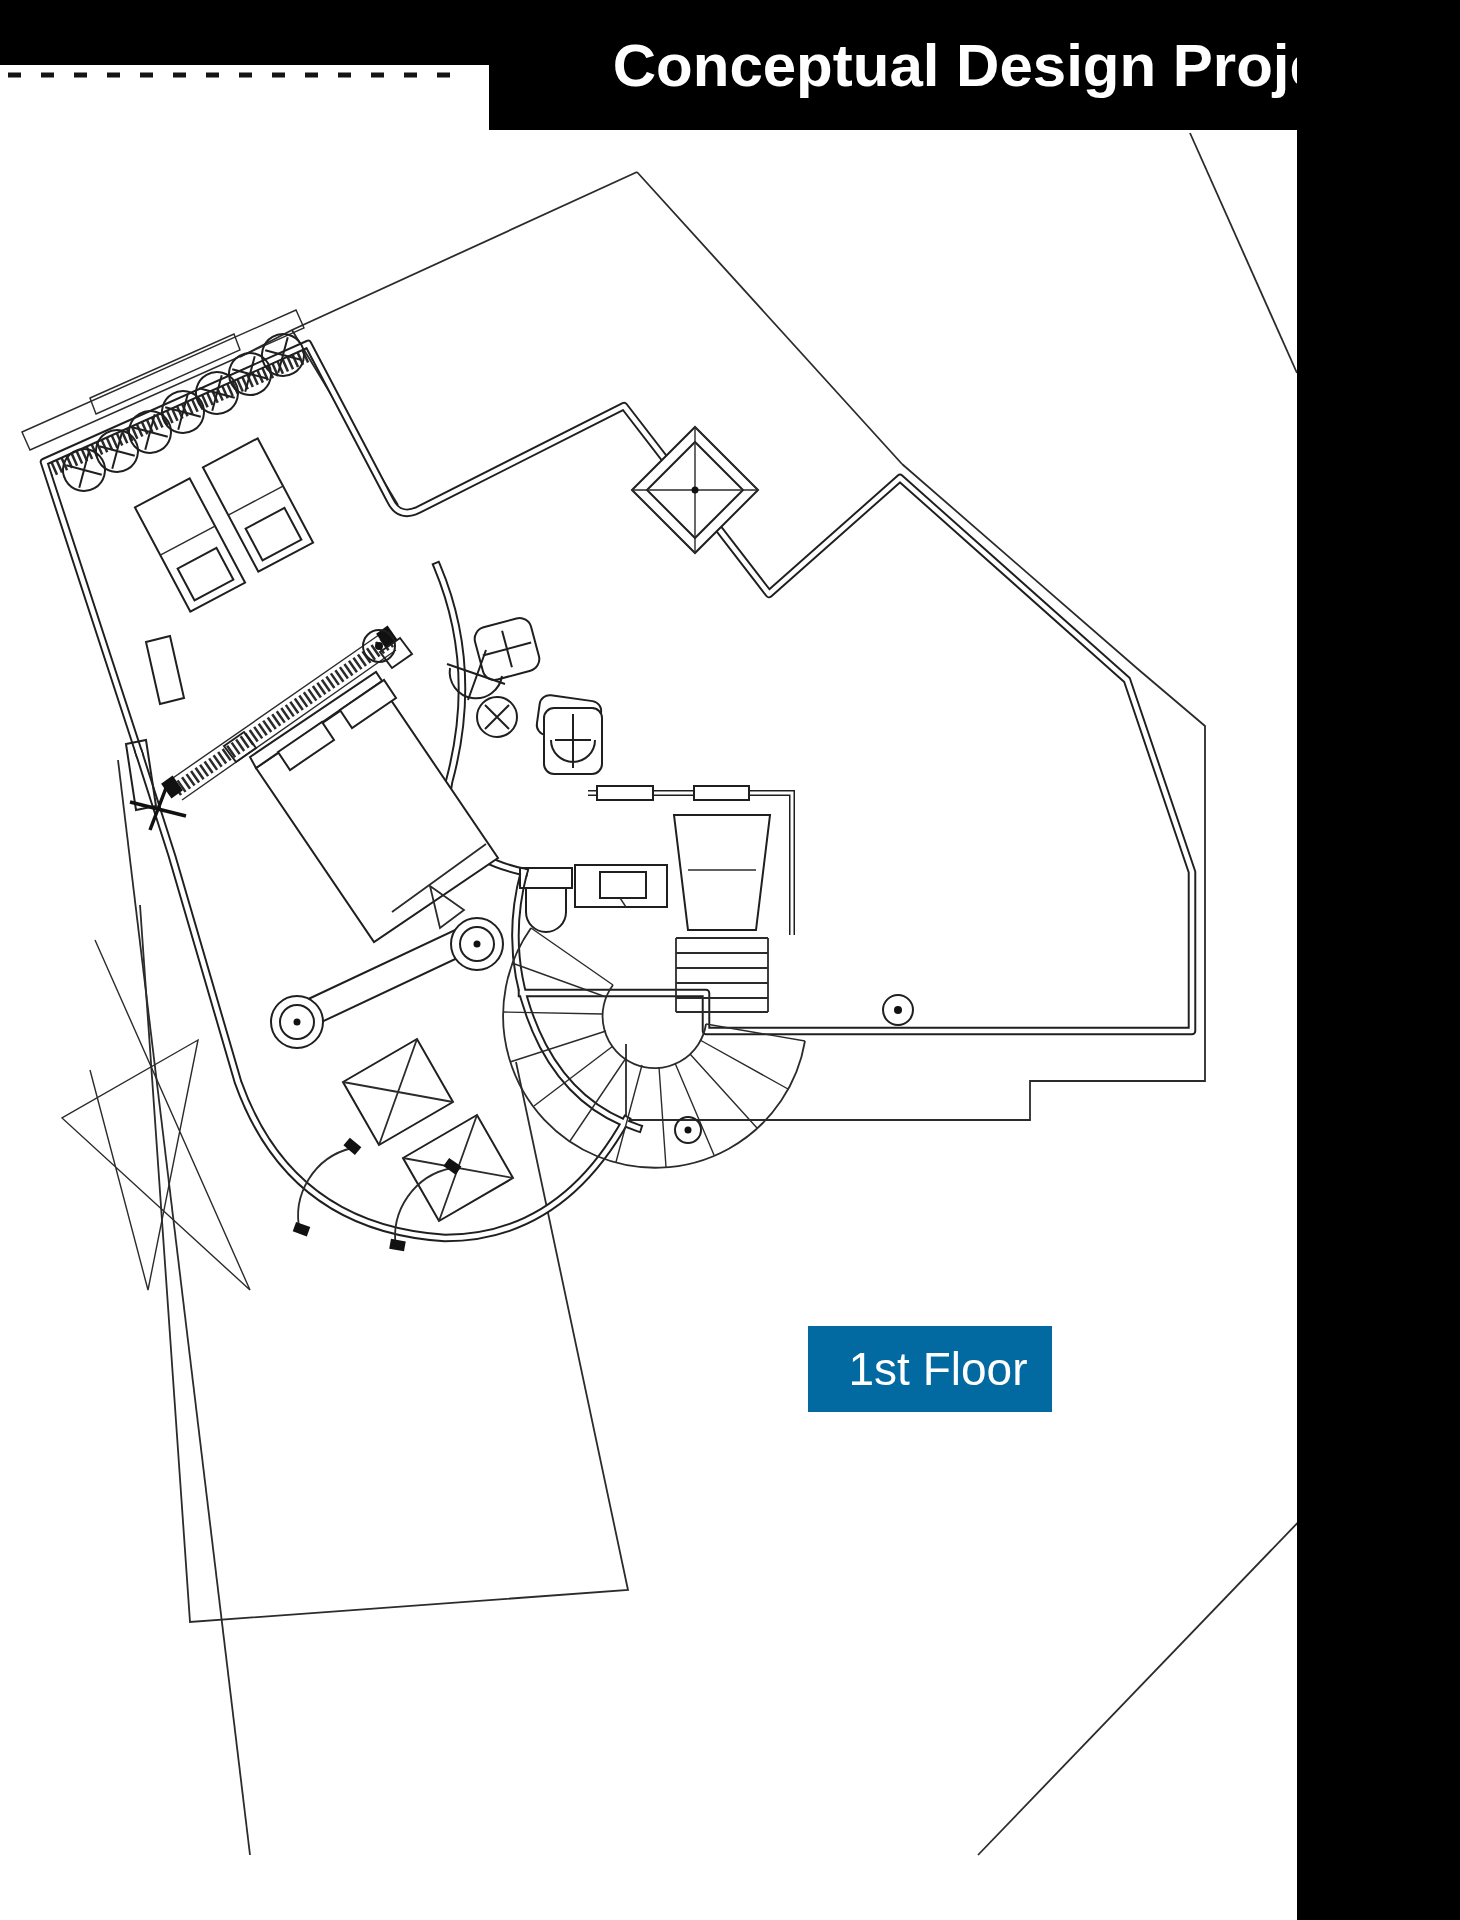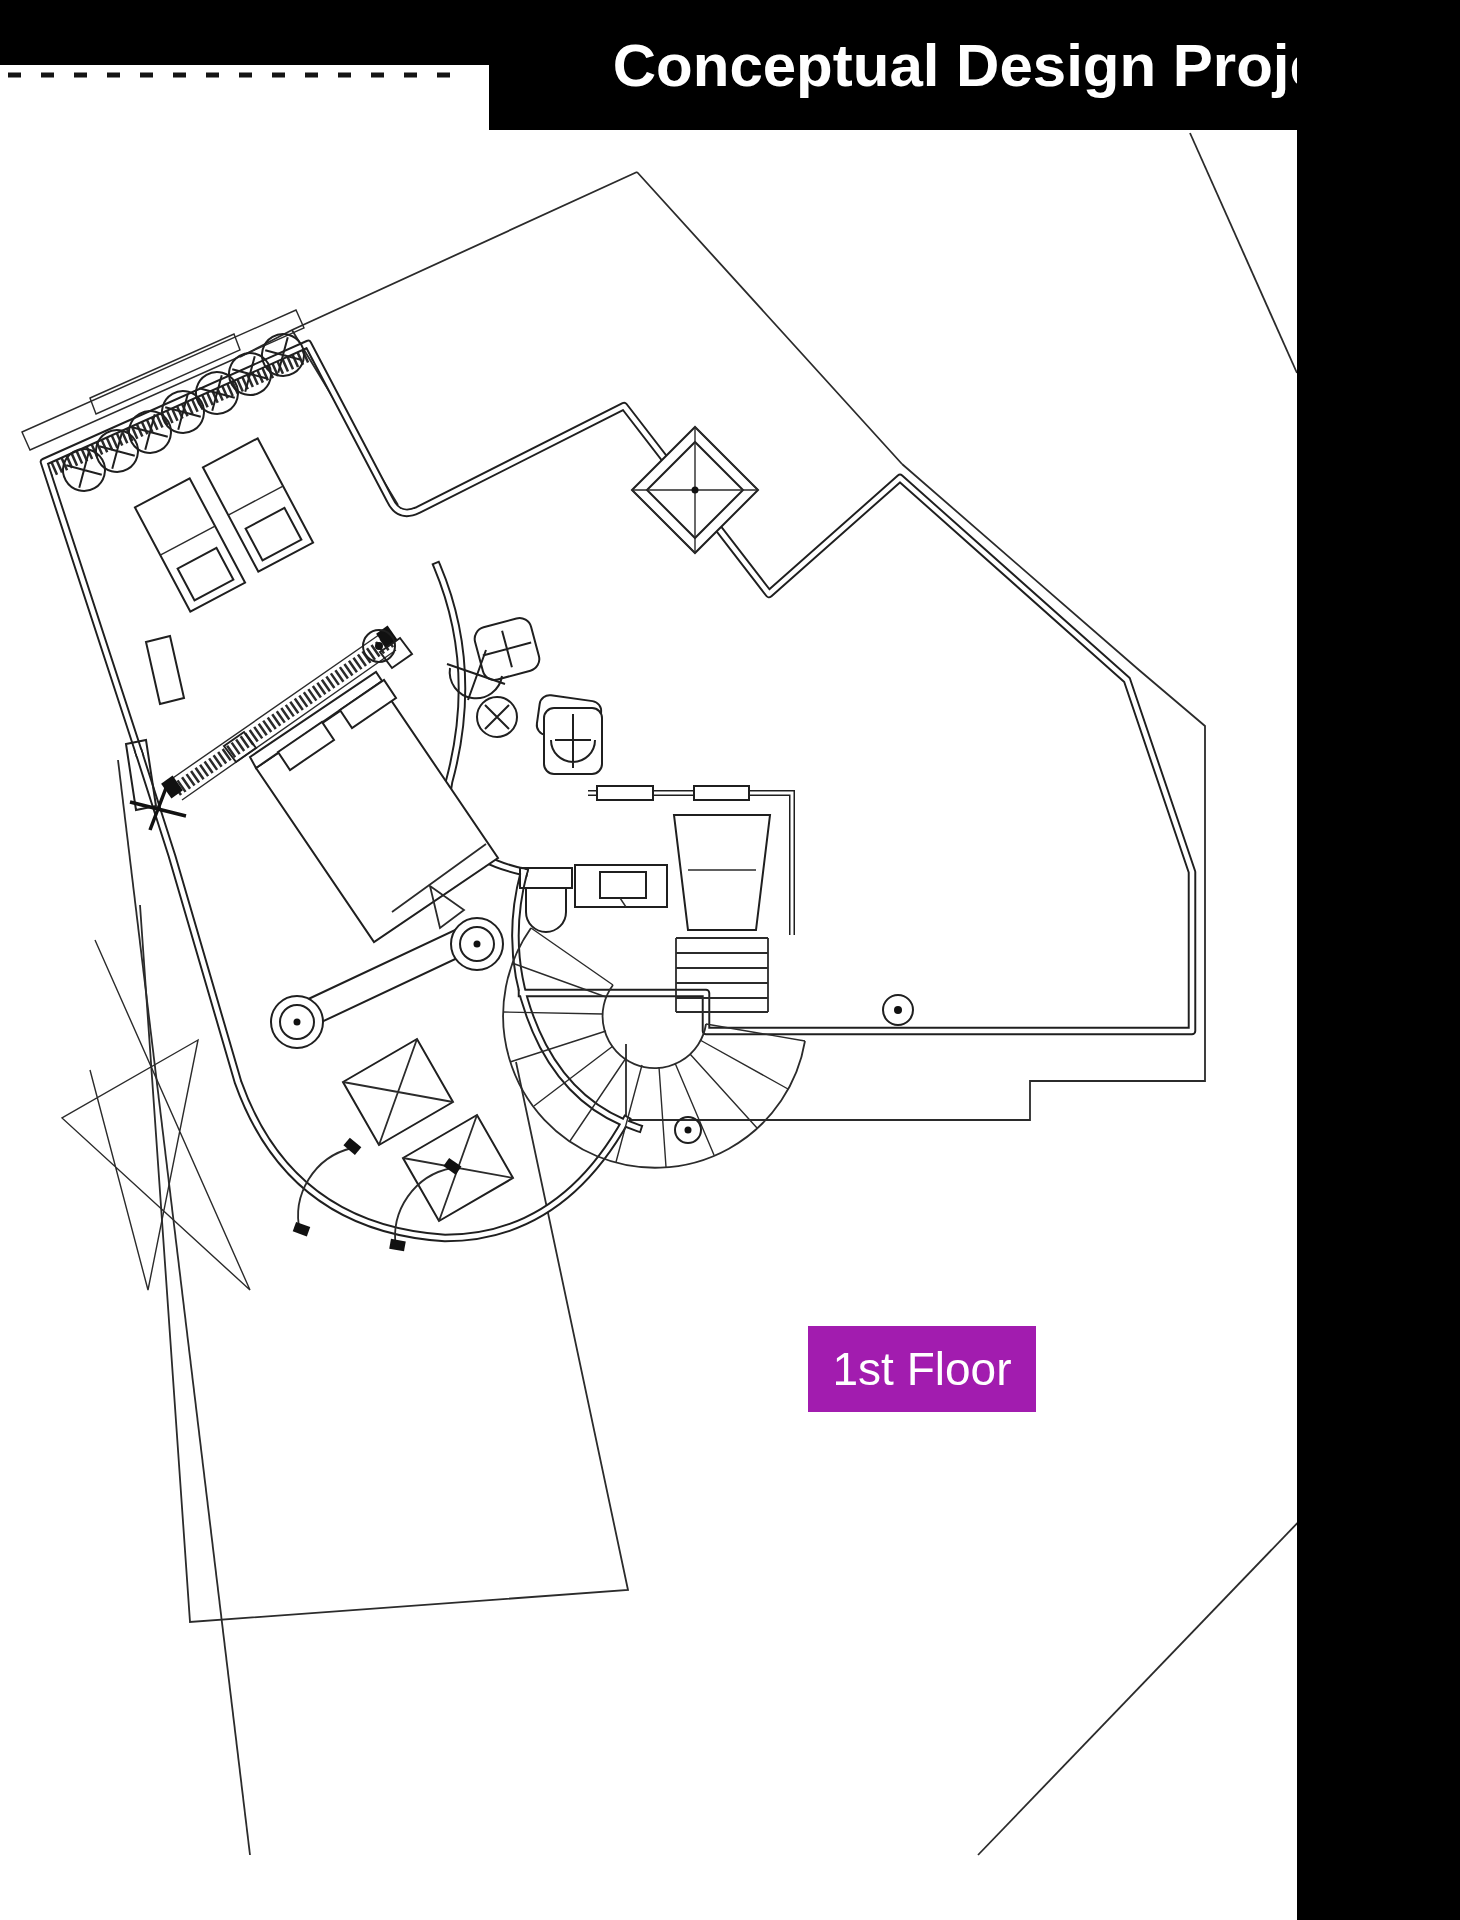--- a/index.html
+++ b/index.html
@@ -15,22 +15,22 @@
     display:flex;align-items:center;justify-content:center;
   }
   .banner-title span{
     color:#fff;font-size:60px;font-weight:bold;letter-spacing:0px;
     padding-left:40px;white-space:nowrap;
   }
   .right-column{
     position:absolute;left:1297px;top:0;width:163px;height:1920px;background:#000;
   }
   .floor-label{
-    position:absolute;left:808px;top:1326px;width:228px;height:86px;background:#a21caf;
-    display:flex;align-items:center;justify-content:center;
+    position:absolute;left:808px;top:1326px;width:228px;height:86px;background:#0369a1;
+    display:flex;align-items:center;justify-content:center;padding-left:16px;
   }
   .floor-label span{color:#fff;font-size:46px;font-weight:normal;}
   svg.plan{position:absolute;left:0;top:0;}
   
   .wb{stroke:#1f1f1f;stroke-width:8.5;fill:none;stroke-linejoin:round;stroke-linecap:square;}
   .ww{stroke:#ffffff;stroke-width:4.6;fill:none;stroke-linejoin:round;stroke-linecap:square;}
   .wb2{stroke:#1f1f1f;stroke-width:6;fill:none;}
   .ww2{stroke:#ffffff;stroke-width:3;fill:none;}
   .thin{stroke:#2b2b2b;stroke-width:1.8;fill:none;}
   .thin2{stroke:#2b2b2b;stroke-width:1.4;fill:none;}

